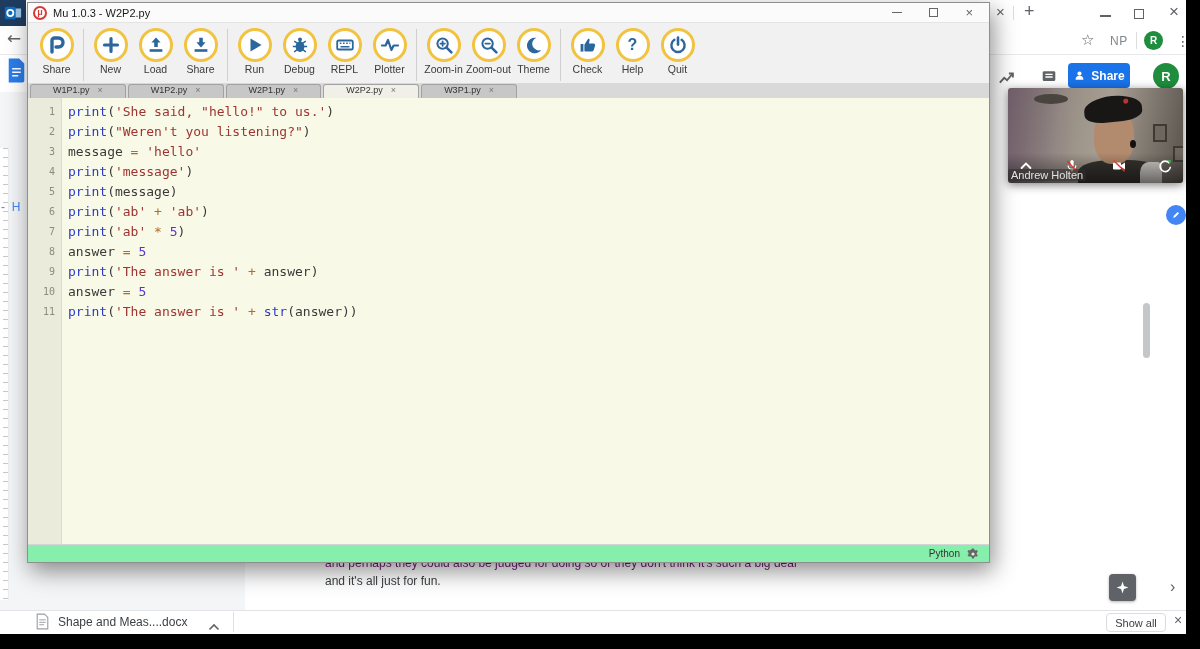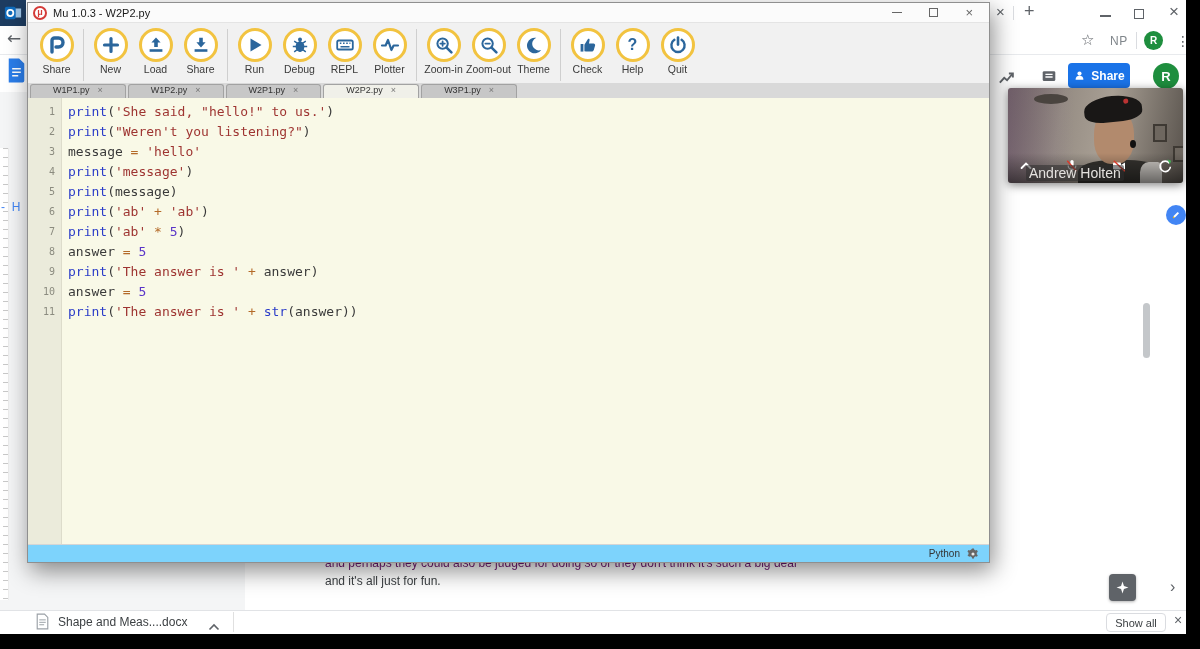--- a/index.html
+++ b/index.html
@@ -91,21 +91,21 @@
                     background:#b33; border-radius:50%; }
   .cam-earbud { position:absolute; left:122px; top:52px; width:6px; height:8px; background:#111; border-radius:50%; }
   .cam-torso { position:absolute; left:70px; top:72px; width:84px; height:30px; background:#35332f;
                border-radius:40% 40% 0 0; }
   .cam-hoodie { position:absolute; left:132px; top:74px; width:22px; height:26px; background:#cfcbc6;
                 border-radius:40% 20% 0 0; }
   .cam-bar { position:absolute; left:0; bottom:0; width:100%; height:30px;
              background:linear-gradient(transparent,rgba(0,0,0,.5)); display:flex; align-items:flex-end;
              justify-content:space-between; padding:0 10px 5px 10px; }
   .cam-bar svg { width:16px; height:16px; }
-  .cam-name { position:absolute; left:18px; bottom:2px; font-size:14px; color:#e4e2df;
+  .cam-name { position:absolute; left:0; bottom:2px; font-size:11px; color:#e4e2df;
               background:rgba(45,45,45,.55); padding:0 3px; border-radius:2px;margin-top:32px; }
 
   
   .mu { position:absolute; left:27px; top:2px; width:963px; height:561px; background:#f1f1f1;
         border:1px solid #8f8f8f; box-shadow:3px 8px 22px rgba(0,0,0,.45); z-index:50; }
   .mu-titlebar { position:absolute; left:0; top:0; width:100%; height:20px; background:#fbfbfb;
                  border-bottom:1px solid #e4e4e4; display:flex; align-items:center; padding-left:5px; gap:6px; }
   .mu-logo { width:14px; height:14px; border-radius:50%; border:2px solid #d43a37; background:#fff;
              color:#d43a37; font-size:9px; font-weight:bold; display:flex; align-items:center;
              justify-content:center; line-height:1; }
@@ -140,21 +140,21 @@
                border-right:1px solid #dddccb; }
   .code-rows { position:absolute; left:0; top:4px; width:100%; }
   .code-row { display:flex; height:20px; }
   .code-row .ln { width:34px; text-align:right; padding-right:7px; flex:none;
                   font-family:"DejaVu Sans Mono", monospace; font-size:10px; line-height:20px; color:#8b8b7f; }
   .code-row .codeline { font-family:"DejaVu Sans Mono", monospace; font-size:13px; line-height:20px;
                         white-space:pre; padding-left:6px; }
   .tok-kw { color:#2B3CC8; } .tok-str { color:#9E3431; } .tok-num { color:#5A35C8; }
   .tok-op { color:#B46A28; } .tok-id { color:#3A3A3A; } .tok-pn { color:#3A3A3A; }
 
-  .mu-statusbar { position:absolute; left:0; bottom:0; width:100%; height:18px; background:#7dd3fc;
+  .mu-statusbar { position:absolute; left:0; bottom:0; width:100%; height:18px; background:#86efac;
                   border-top:1px solid #d5d5d5; display:flex; align-items:center; justify-content:flex-end;
                   gap:6px; padding-right:9px; }
   .mu-status-text { font-size:10px; color:#333; }
   .mu-gear svg { width:14px; height:14px; display:block; }
 </style>
 </head>
 <body>
 
 <div id="screen">
 

